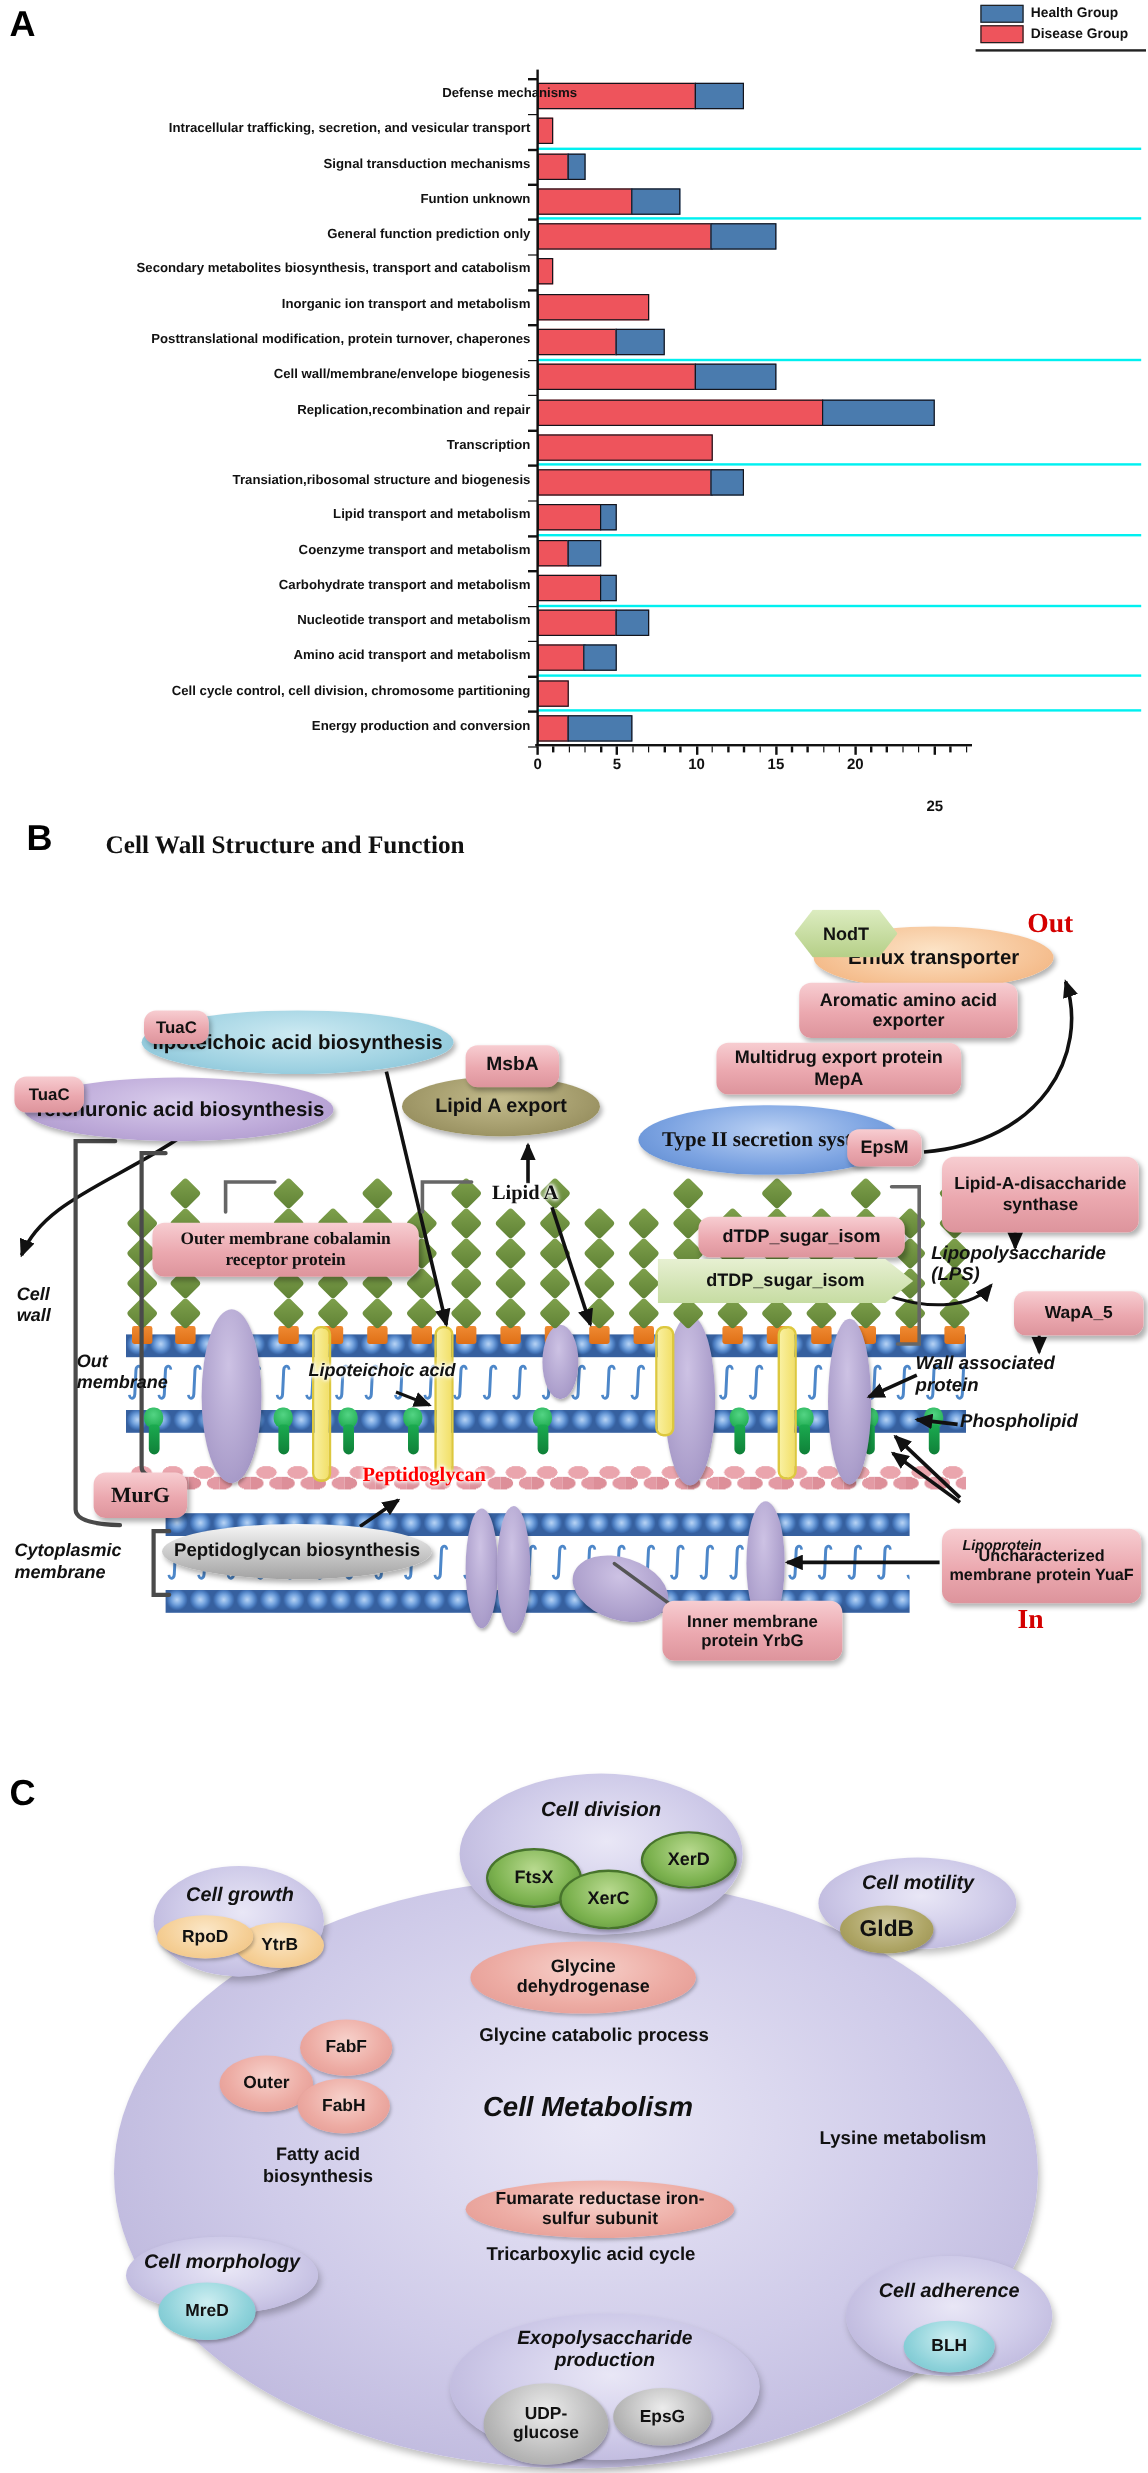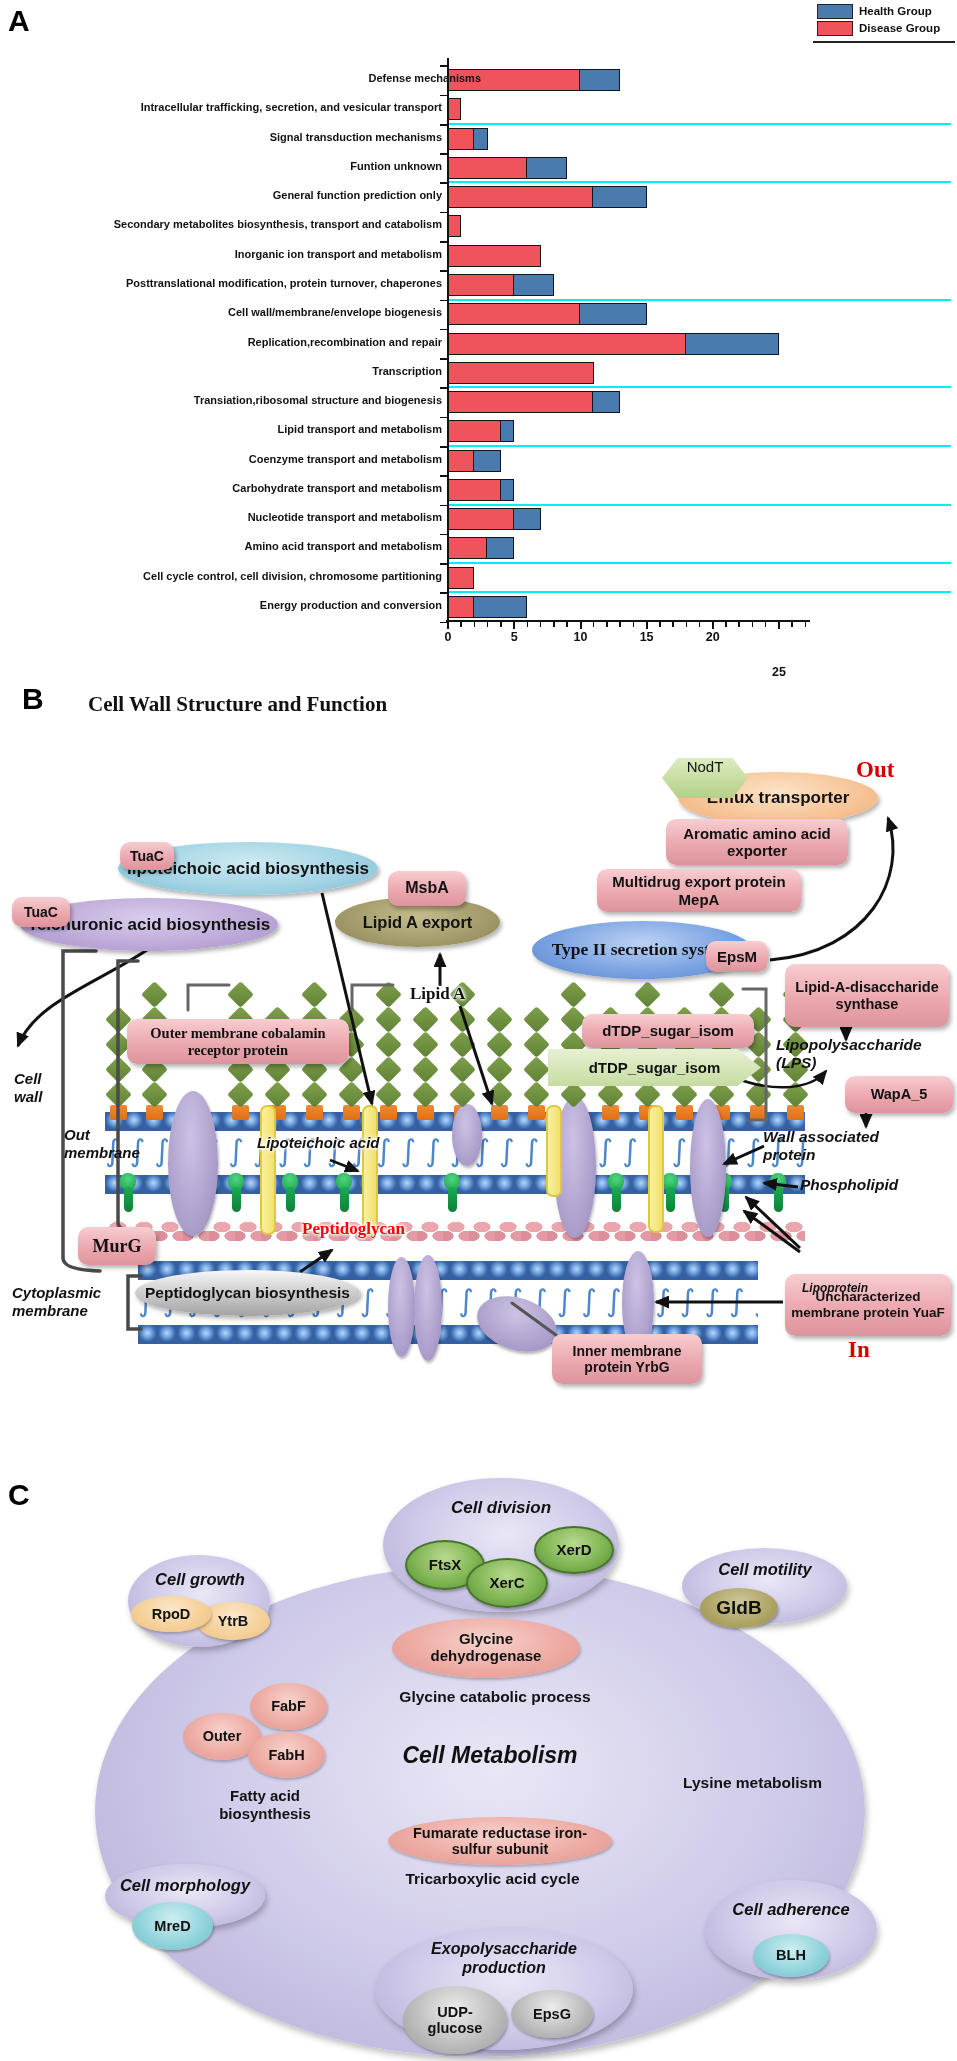--- a/index.html
+++ b/index.html
@@ -40,21 +40,21 @@
   .ybar{position:absolute;z-index:4;width:16px;border-radius:7px;box-sizing:border-box;
         background:linear-gradient(90deg,#f9f0a0,#f2e06a);border:2px solid #ddc83e}
   .osq{position:absolute;z-index:3;width:17px;height:15px;border-radius:2px;
        background:linear-gradient(180deg,#ef8a33,#df6f15)}
   .dia{position:absolute;left:4px;width:19px;height:19px;border-radius:3px;transform:rotate(45deg);
        background:linear-gradient(135deg,#7fa14c,#5f8135)}
   .lolli{position:absolute;z-index:3;width:16px}
   .lolli .head{width:16px;height:17px;border-radius:45%;background:radial-gradient(circle at 50% 35%,#53d484,#14a345)}
   .lolli .tail{width:9px;height:25px;margin:-3px auto 0;border-radius:4px 4px 6px 6px;background:linear-gradient(180deg,#1bab50,#0f8038)}
   .hex{position:absolute;z-index:7;clip-path:polygon(18% 0,82% 0,100% 50%,82% 100%,18% 100%,0 50%);
-       background:linear-gradient(180deg,#dcecc0,#b5cf87);display:flex;justify-content:center;font-weight:normal}
+       background:linear-gradient(180deg,#dcecc0,#b5cf87);display:flex;align-items:center;justify-content:center;font-weight:bold}
   .banner{position:absolute;z-index:6;clip-path:polygon(0 0,89% 0,100% 50%,89% 100%,0 100%);
           background:linear-gradient(180deg,#e7f0d2,#c6dca2);display:flex;align-items:center;justify-content:center;font-weight:bold}
   .swatch{display:inline-block;width:34px;height:13px;border:1.5px solid #222;margin-right:6px;vertical-align:middle}
   .legrow{height:17px;font-size:11.5px;font-weight:bold;white-space:nowrap}
   #overlay{position:absolute;left:0;top:0;z-index:5;pointer-events:none}
 </style>
 </head>
 <body>
 
 <div id="stage">

